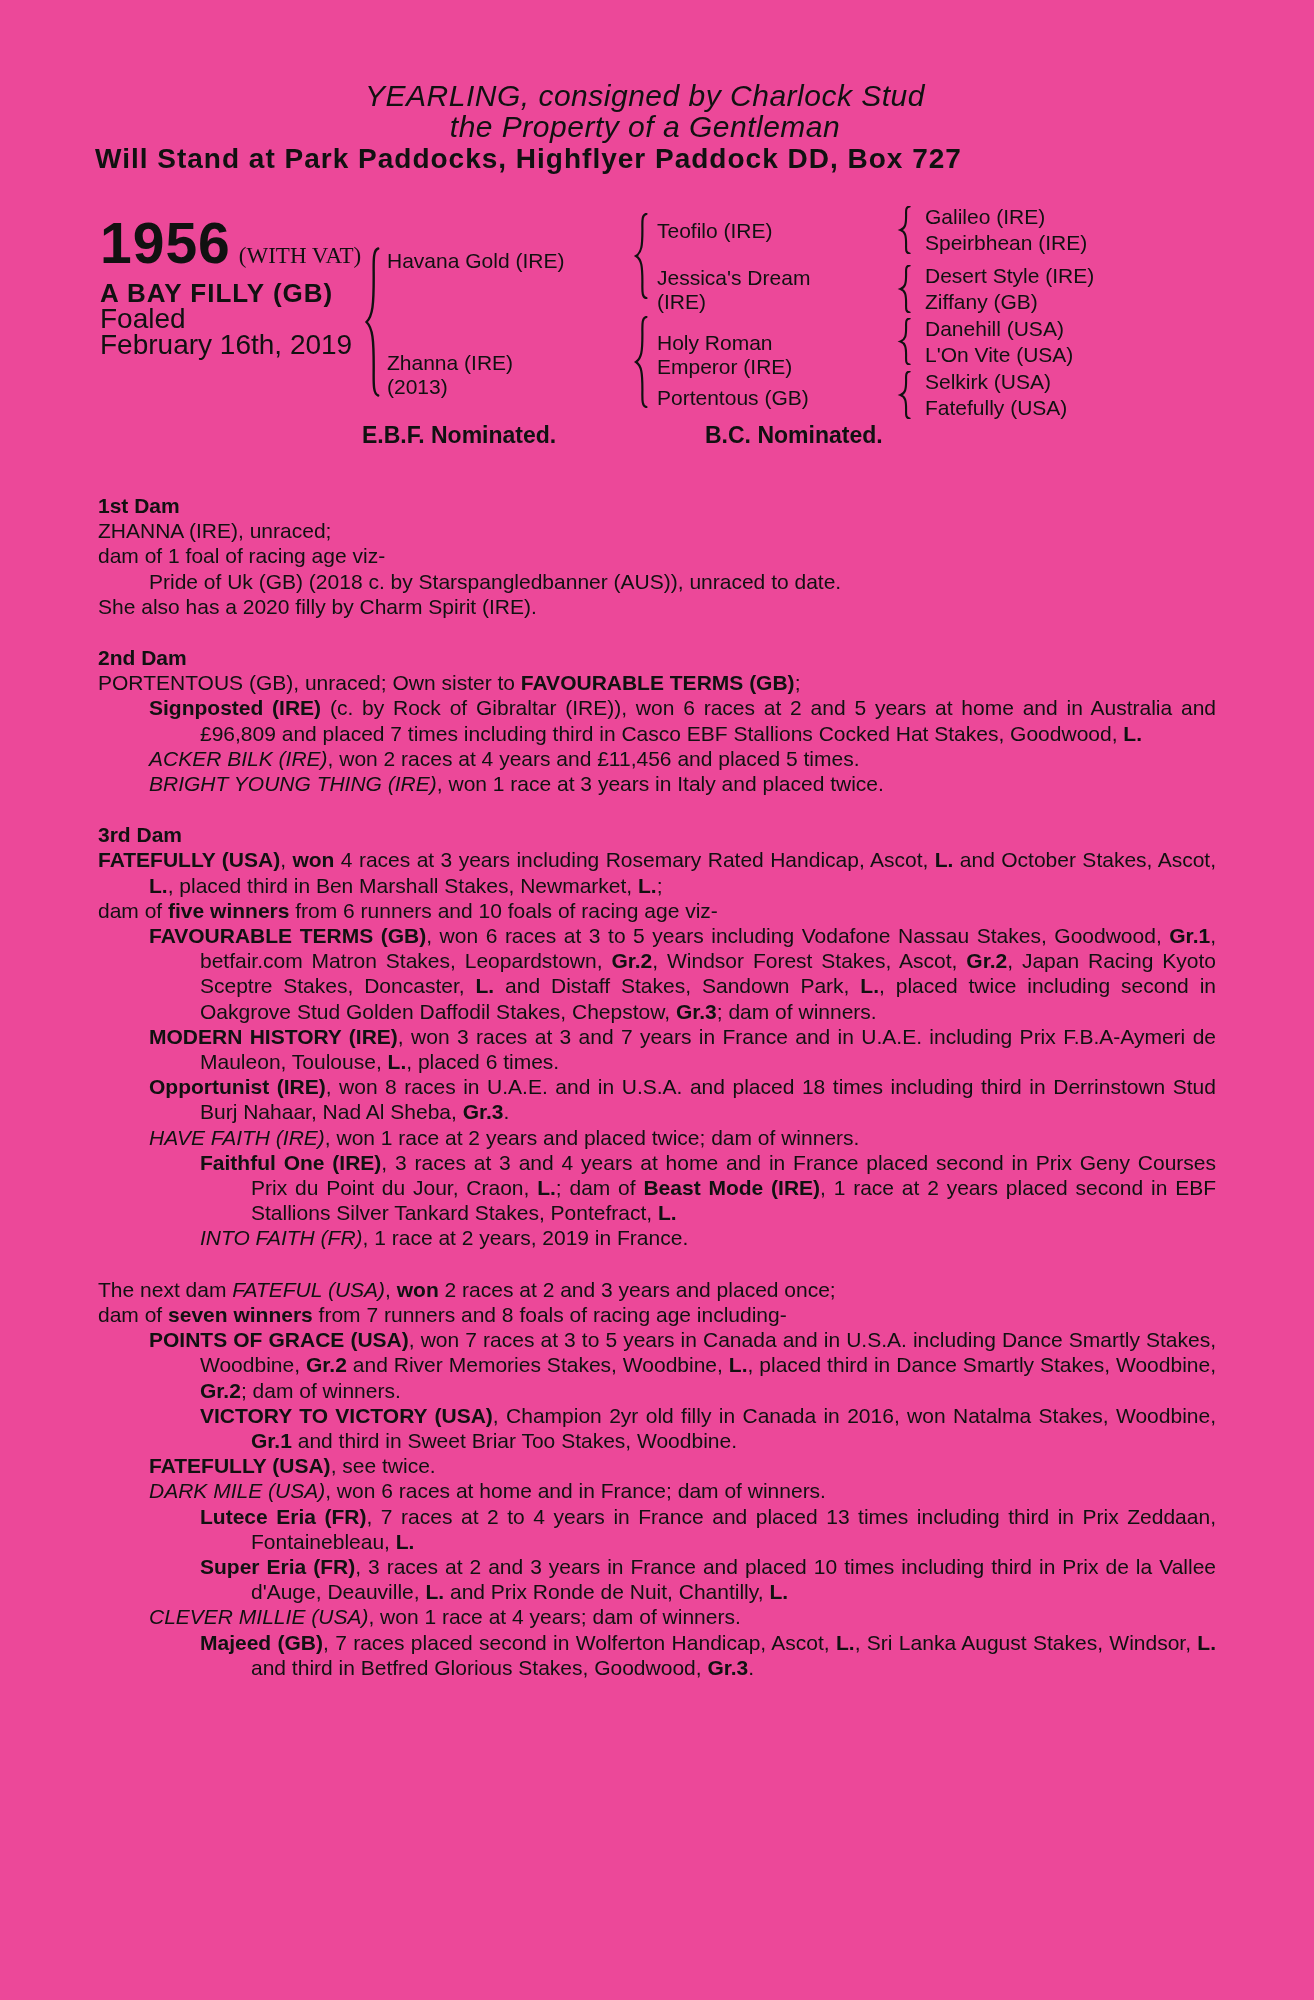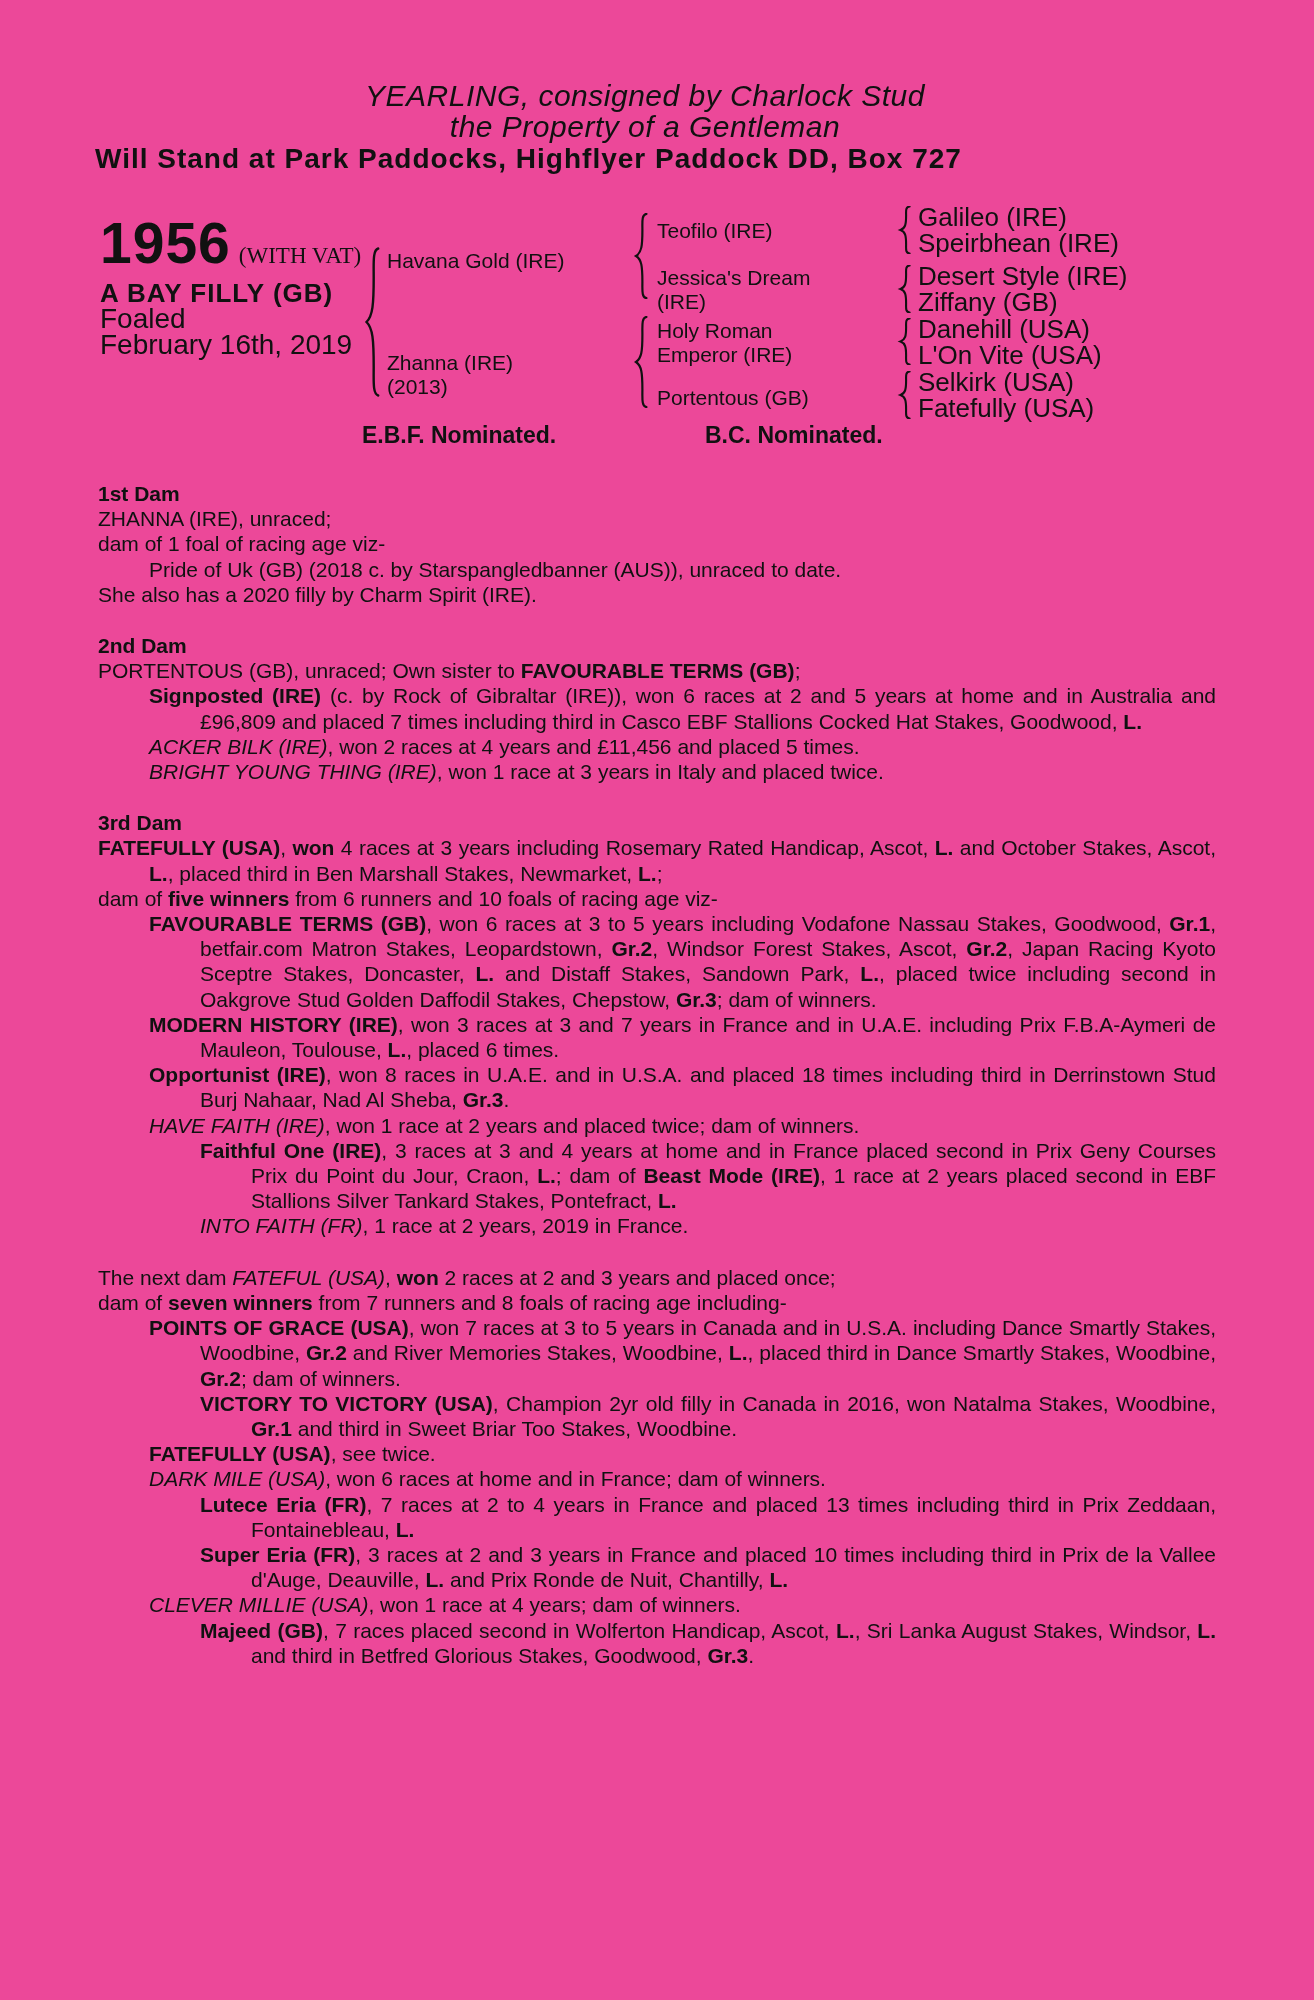--- a/index.html
+++ b/index.html
@@ -24,30 +24,30 @@
     font-weight:bold;font-size:28px;letter-spacing:1px;white-space:nowrap;
   }
   
   .lot-line{left:100px;top:210px;white-space:nowrap;}
   .lot-num{font-weight:bold;font-size:57px;letter-spacing:1px;}
   .lot-vat{font-size:23px;margin-left:8px;font-family:Liberation Serif, serif;}
   .horse-desc{left:100px;top:278px;font-weight:bold;font-size:26px;letter-spacing:1px;white-space:nowrap;}
   .foaled{left:100px;top:306px;font-size:28px;line-height:26px;}
   
   .ped{font-size:21px;line-height:24px;}
-  .ped-g3{font-size:26px;line-height:26px;white-space:nowrap;}
+  .ped-g3{font-size:21px;line-height:26px;white-space:nowrap;margin-left:7px;}
   .nom{font-weight:bold;font-size:23px;white-space:nowrap;}
   .brace svg{display:block;}
   
   .bodytext{
     left:98px;top:477px;width:1118px;
     font-size:21px;line-height:25.2px;
   }
   .section{margin-top:26px;}
-  .section:first-child{margin-top:4px;}
+  .section:first-child{margin-top:16px;}
   .sec-h{font-weight:bold;}
   .para{text-align:justify;}
   .b{font-weight:bold;}
   .i{font-style:italic;}
 </style>
 </head>
 <body>
 
 <div class="page">
 
@@ -101,21 +101,21 @@
   </div>
 
   <div class="abs ped" style="left:387px;top:249px;width:190px;">Havana Gold (IRE)</div>
   <div class="abs ped" style="left:387px;top:351px;width:190px;">
     <div>Zhanna (IRE)</div>
     <div>(2013)</div>
   </div>
 
   <div class="abs ped" style="left:657px;top:219px;width:190px;">Teofilo (IRE)</div>
   <div class="abs ped" style="left:657px;top:266px;width:190px;">Jessica's Dream (IRE)</div>
-  <div class="abs ped" style="left:657px;top:319px;width:190px;">Holy Roman Emperor (IRE)</div>
+  <div class="abs ped" style="left:657px;top:331px;width:190px;">Holy Roman Emperor (IRE)</div>
   <div class="abs ped" style="left:657px;top:386px;width:190px;">Portentous (GB)</div>
 
   <div class="abs ped-g3" style="left:918px;top:204px;">
     <div>Galileo (IRE)</div>
     <div>Speirbhean (IRE)</div>
   </div>
   <div class="abs ped-g3" style="left:918px;top:263px;">
     <div>Desert Style (IRE)</div>
     <div>Ziffany (GB)</div>
   </div>

